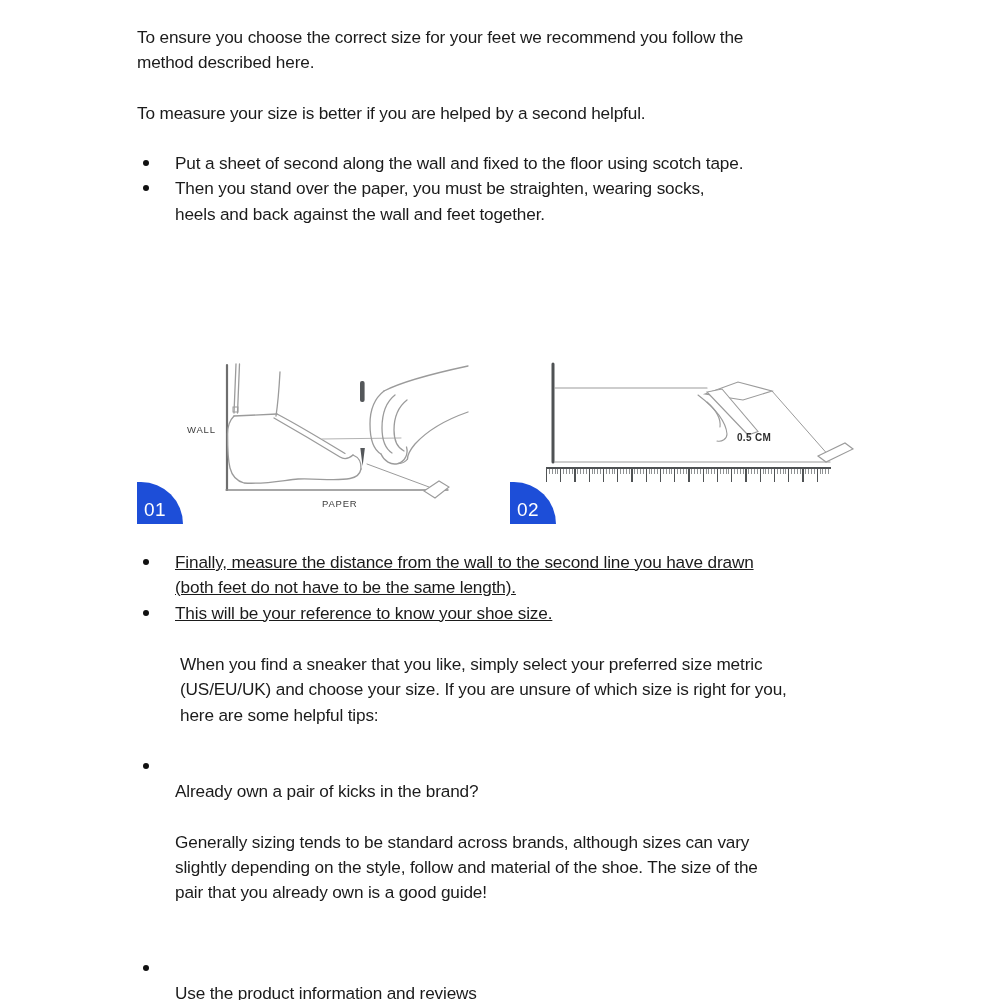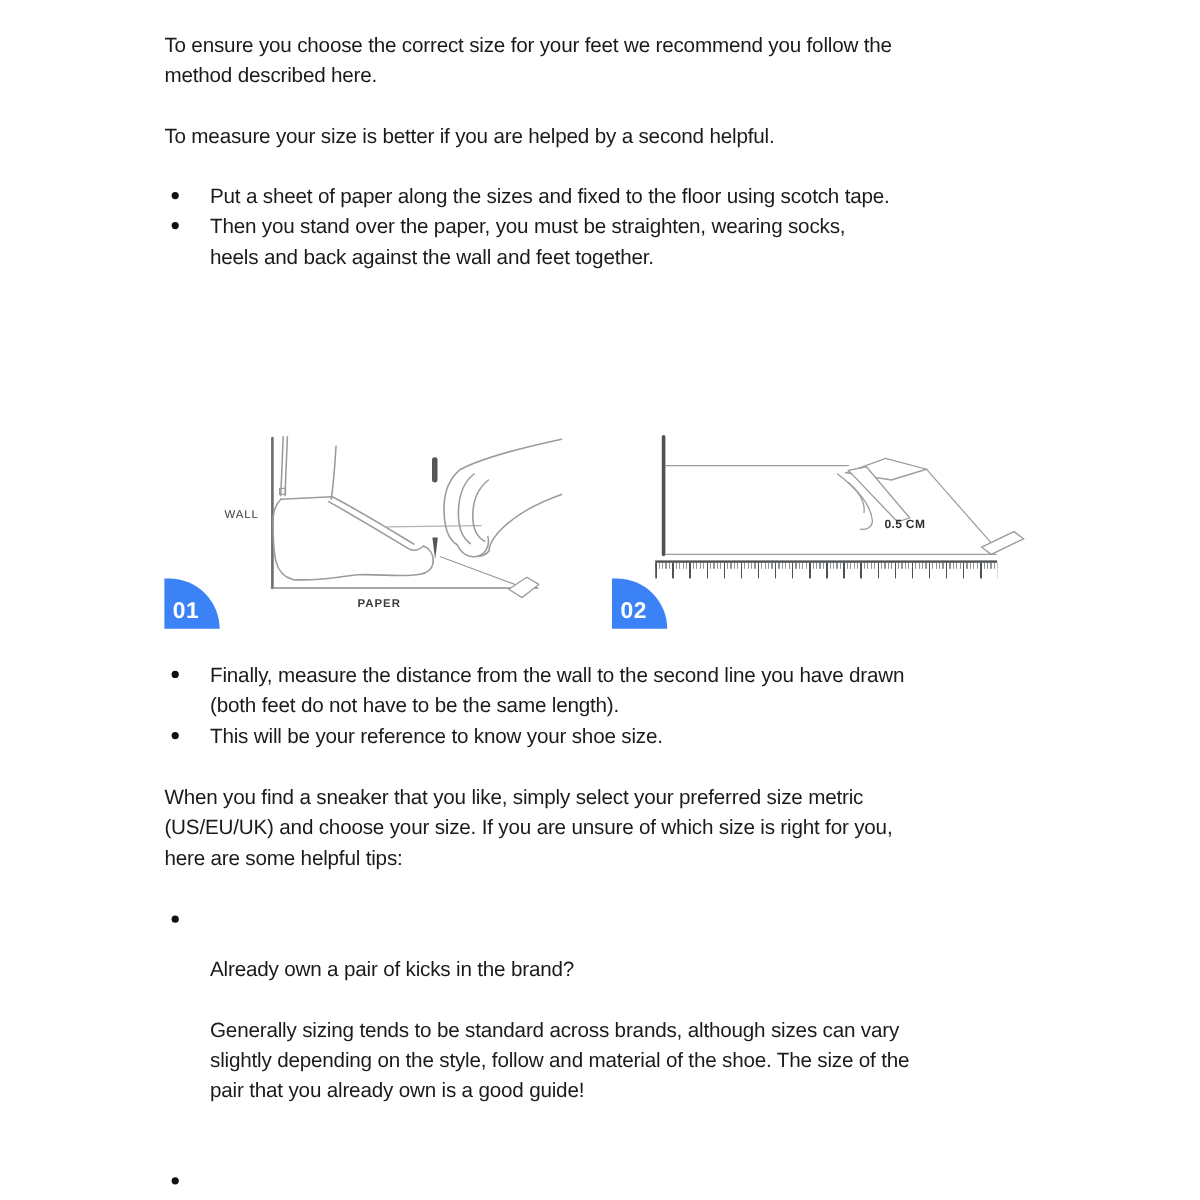--- a/index.html
+++ b/index.html
@@ -13,37 +13,37 @@
     white-space:pre-line;
   }
   .list{position:absolute;left:137px;width:800px;font-size:17.2px;line-height:25.3px;letter-spacing:-0.15px;}
   .li{display:flex;align-items:flex-start;}
   .li .dot{flex:0 0 38px;position:relative;height:25px;}
   .li .dot::before{
     content:"";position:absolute;left:6px;top:9px;width:6px;height:6px;
     border-radius:50%;background:#111;
   }
   .li .txt{flex:1;white-space:pre-line;}
-  .tip-title{display:block;margin-top:16px;}
+  .tip-title{display:block;}
   .tip-body{display:block;white-space:pre-line;}
   .tip2{margin-top:25px;}
   .fig{position:absolute;width:340px;height:180px;}
   #fig1{left:130px;top:350px;}
   #fig2{left:500px;top:350px;width:390px;}
   .fig svg{position:absolute;left:0;top:0;}
   .figlabel{
     position:absolute;font-size:9.5px;letter-spacing:0.8px;color:#3c3c3c;
     font-family:"Liberation Sans",sans-serif;
   }
   .clearance{
     position:absolute;font-size:10px;font-weight:bold;letter-spacing:0.3px;color:#2e2e2e;
   }
   .badge{
-    position:absolute;width:46px;height:42px;background:#3b82f6;
-    border-radius:0 46px 0 0;color:#ffffff;font-weight:bold;font-size:19px;
+    position:absolute;width:46px;height:42px;background:#1d4ed8;
+    border-radius:0 46px 0 0;color:#ffffff;font-weight:normal;font-size:19px;
     display:flex;align-items:flex-end;box-sizing:border-box;
     padding:0 0 3px 7px;letter-spacing:0.5px;
   }
   .ruler{
     position:absolute;left:46px;top:117px;width:285px;height:14px;
     border-top:2px solid #4f5254;box-sizing:content-box;
     background-image:
       repeating-linear-gradient(90deg,#4f5254 0 1.2px,transparent 1.2px 14.25px),
       repeating-linear-gradient(90deg,#8f9294 0 1px,transparent 1px 2.85px);
     background-size:100% 13px,100% 5px;
@@ -56,21 +56,21 @@
 <div class="page">
 
   <div class="tblock" style="top:25px;">To ensure you choose the correct size for your feet we recommend you follow the
 method described here.</div>
 
   <div class="tblock" style="top:101px;">To measure your size is better if you are helped by a second helpful.</div>
 
   <div class="list" style="top:151px;">
     <div class="li">
       <span class="dot"></span>
-      <div class="txt">Put a sheet of paper along the sizes and fixed to the floor using scotch tape.</div>
+      <div class="txt">Put a sheet of second along the wall and fixed to the floor using scotch tape.</div>
     </div>
     <div class="li">
       <span class="dot"></span>
       <div class="txt">Then you stand over the paper, you must be straighten, wearing socks,
 heels and back against the wall and feet together.</div>
     </div>
   </div>
 
   <div class="fig" id="fig1">
     <svg width="340" height="180" viewBox="0 0 340 180">
@@ -107,21 +107,21 @@
 
         <polygon points="294,141 309,131 319,137 305,148" fill="#ffffff" stroke-width="1.1"></polygon>
       </g>
 
       <g fill="#54575a">
         <rect x="230" y="31" width="4.6" height="21" rx="2"></rect>
         <path d="M230.3 98 L234.9 98 L232.6 116 Z"></path>
       </g>
     </svg>
     <span class="figlabel" style="left:57px;top:74px;">WALL</span>
-    <span class="figlabel" style="left:168px;top:148px;font-weight:bold;">PAPER</span>
+    <span class="figlabel" style="left:192px;top:148px;">PAPER</span>
     <div class="badge" style="left:7px;top:132px;">01</div>
   </div>
 
   <div class="fig" id="fig2">
     <svg width="390" height="180" viewBox="0 0 390 180">
       <g fill="none" stroke="#9b9b9b" stroke-width="1.1" stroke-linecap="round">
 
         <line x1="53" y1="14" x2="53" y2="112" stroke="#4f5254" stroke-width="3"></line>
 
         <line x1="54.5" y1="38" x2="207" y2="38"></line>
@@ -138,33 +138,33 @@
         <line x1="272" y1="41" x2="330" y2="107" stroke-width="1"></line>
 
         <polygon points="318,106 345,93 353,99 326,112" fill="#ffffff"></polygon>
       </g>
     </svg>
     <span class="clearance" style="left:237px;top:82px;">0.5 CM</span>
     <div class="ruler"></div>
     <div class="badge" style="left:10px;top:132px;">02</div>
   </div>
 
-  <div class="list" style="top:550px;">
+  <div class="list" style="top:550px;text-decoration:underline;">
     <div class="li">
       <span class="dot"></span>
       <div class="txt">Finally, measure the distance from the wall to the second line you have drawn
 (both feet do not have to be the same length).</div>
     </div>
     <div class="li">
       <span class="dot"></span>
       <div class="txt">This will be your reference to know your shoe size.</div>
     </div>
   </div>
 
-  <div class="tblock" style="top:652px;">When you find a sneaker that you like, simply select your preferred size metric
+  <div class="tblock" style="top:652px;margin-left:43px;">When you find a sneaker that you like, simply select your preferred size metric
 (US/EU/UK) and choose your size. If you are unsure of which size is right for you,
 here are some helpful tips:</div>
 
   <div class="list" style="top:754px;">
     <div class="li">
       <span class="dot"></span>
       <div class="txt">
         <span class="tip-title">Already own a pair of kicks in the brand?</span>
         <span class="tip-body">Generally sizing tends to be standard across brands, although sizes can vary
 slightly depending on the style, follow and material of the shoe. The size of the

